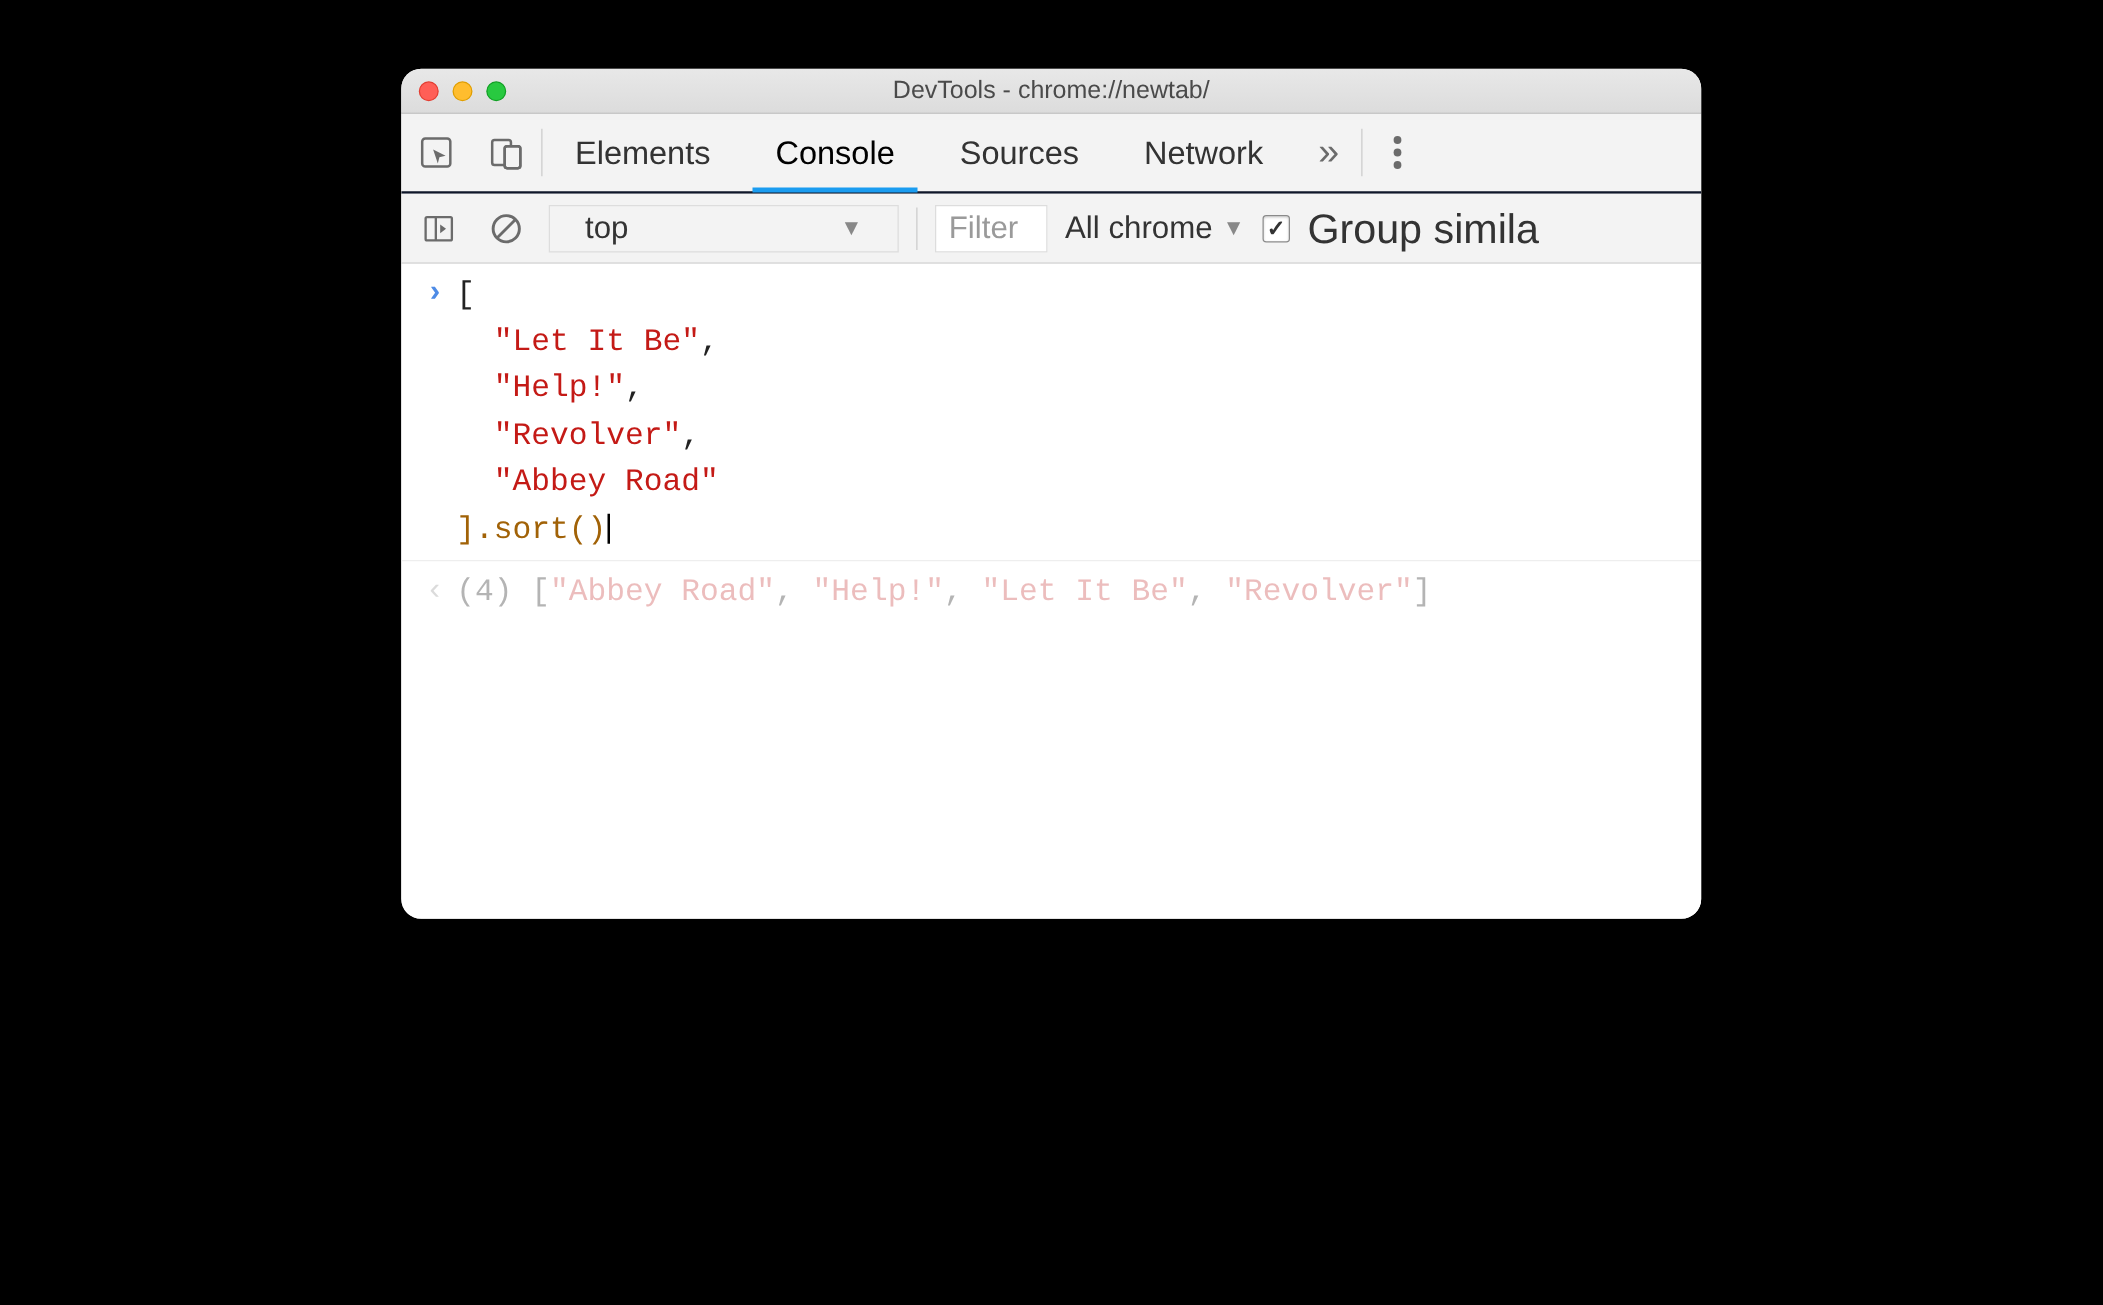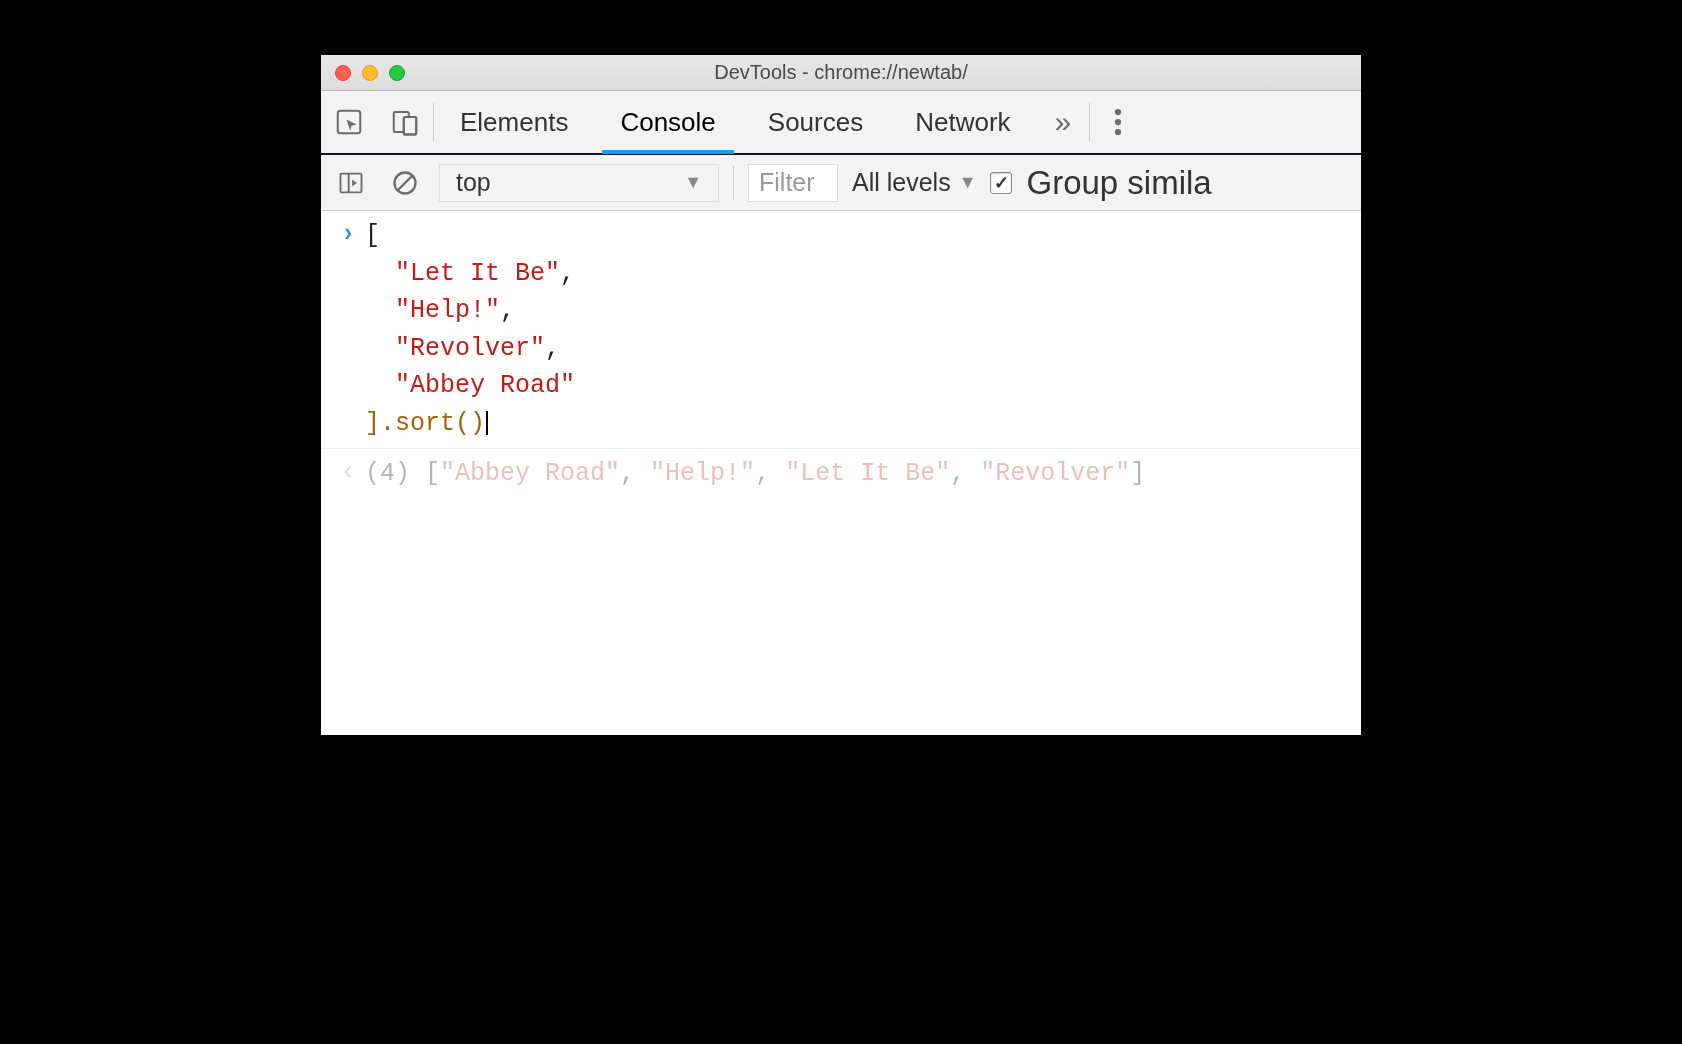--- a/index.html
+++ b/index.html
@@ -10,21 +10,21 @@
       font-family: -apple-system, BlinkMacSystemFont, "Segoe UI", Helvetica, Arial, sans-serif;
       display: flex;
       align-items: flex-start;
       justify-content: center;
       padding-top: 55px;
     }
     .window {
       width: 1040px;
       height: 680px;
       background: #fff;
-      border-radius: 0;
+      border-radius: 16px;
       overflow: hidden;
       box-shadow: 0 20px 60px rgba(0,0,0,.5);
       display: flex;
       flex-direction: column;
     }
     .titlebar {
       height: 36px;
       background: linear-gradient(#e8e8e8, #dcdcdc);
       border-bottom: 1px solid #b7b7b7;
       display: flex;
@@ -89,21 +89,21 @@
       gap: 14px;
       padding: 0 10px 0 10px;
       overflow:hidden;
     }
     .filterbar .iconbtn {
       width:40px; height:40px; display:flex; align-items:center; justify-content:center; color:#6b6b6b;
     }
     .ctx-select {
       display:flex; align-items:center;
       border:1px solid #ddd; background:#fff0;
-      height:38px; padding:0 16px; min-width:280px;
+      height:38px; padding:0 28px; min-width:280px;
       font-size:25px; color:#333;
       justify-content:space-between;
     }
     .ctx-select .tri { color:#888; font-size:18px; }
     .filterbar .vsep { width:1px; background:#ccc; height:34px; }
     .filter-input {
       border:1px solid #ddd; background:#fff; height:38px;
       width:90px; font-size:25px; color:#9a9a9a; padding:10px 10px;
       display:flex; align-items:center;
     }
@@ -218,21 +218,21 @@
     </div>
     <div class="ctx-select">
       <span>top</span>
       <span class="tri">▼</span>
     </div>
     <div class="vsep"></div>
     <div class="filter-input">
       <span>Filter</span>
     </div>
     <div class="levels">
-      <span>All levels</span>
+      <span>All chrome</span>
       <span class="tri">▼</span>
     </div>
     <div class="chk"></div>
     <div class="grouplabel">Group simila</div>
   </div>
 
   <div class="console-body">
 
     <div class="entry">
       <div class="gutter">

